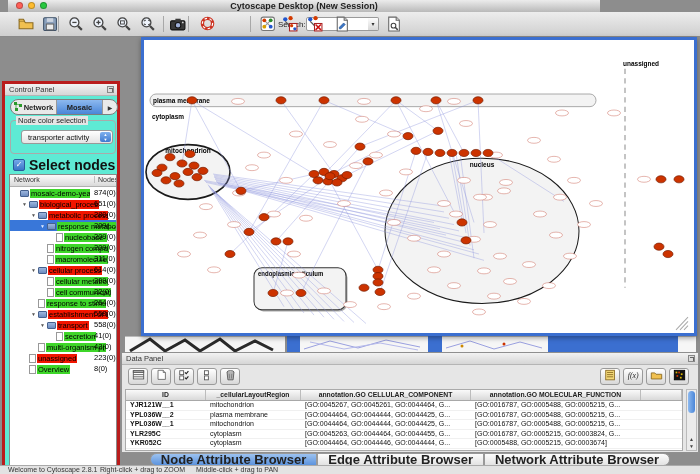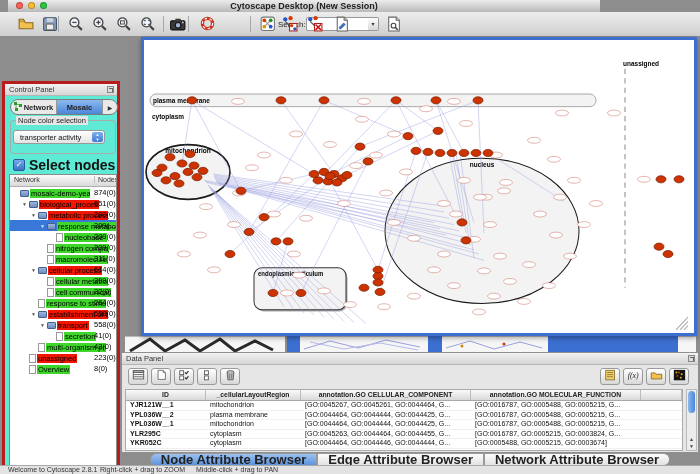--- a/index.html
+++ b/index.html
@@ -59,21 +59,21 @@
   }
   .cp-tab{flex:1;display:flex;align-items:center;justify-content:center;gap:2px;font-size:7.5px;font-weight:bold;color:#222;cursor:pointer;border-right:1px solid #9a9a9a;}
   .cp-tab.selected{background:linear-gradient(#8db9ef,#4a86d8);}
   .cp-tab-arrow{flex:0 0 14px;display:flex;align-items:center;justify-content:center;font-size:6px;color:#333;cursor:pointer;}
   #color-group{
     position:absolute;left:5px;top:36px;width:106px;height:34px;
     border:1px solid #aaa;border-radius:4px;box-sizing:border-box;
   }
   #color-group .legend{position:absolute;left:5px;top:-5px;background:#e6e6e6;padding:0 2px;font-size:7.5px;color:#222;}
   #color-combo{
-    position:absolute;left:2px;top:9px;width:92px;height:14px;
+    position:absolute;left:10px;top:9px;width:92px;height:14px;
     border:1px solid #999;border-radius:3px;background:linear-gradient(#ffffff,#e4e4e4);
     font-size:7.5px;color:#111;line-height:13px;padding-left:6px;box-sizing:border-box;cursor:pointer;
   }
   #combo-stepper{
     position:absolute;right:1px;top:1px;width:11px;height:10px;border-radius:2px;
     background:linear-gradient(#7fb0ee,#3f7bd0);color:#fff;font-size:4px;line-height:5px;text-align:center;
   }
   #select-row{position:absolute;left:8px;top:75px;height:11px;display:flex;align-items:center;gap:4px;}
   #select-checkbox{
     width:10px;height:10px;border-radius:2px;border:1px solid #2a5a9a;

